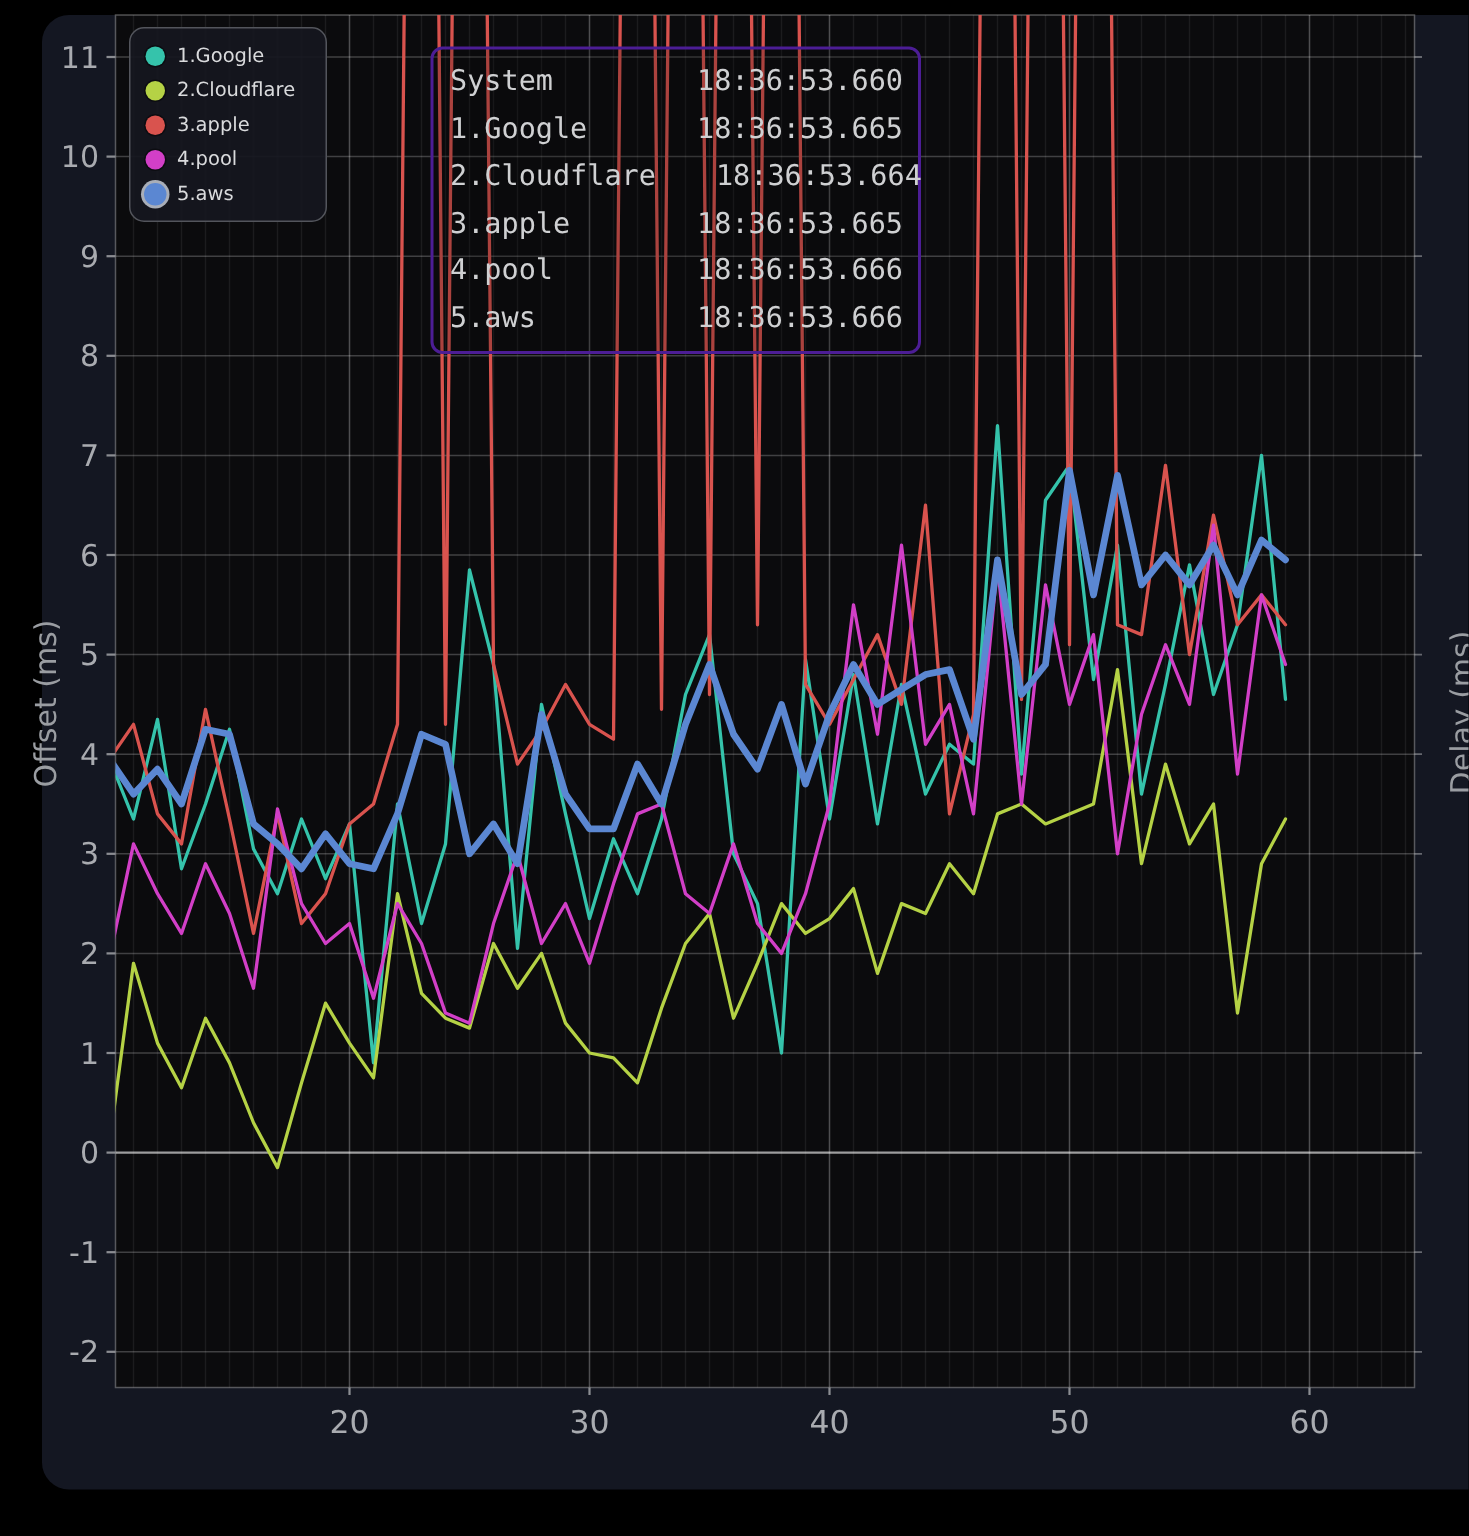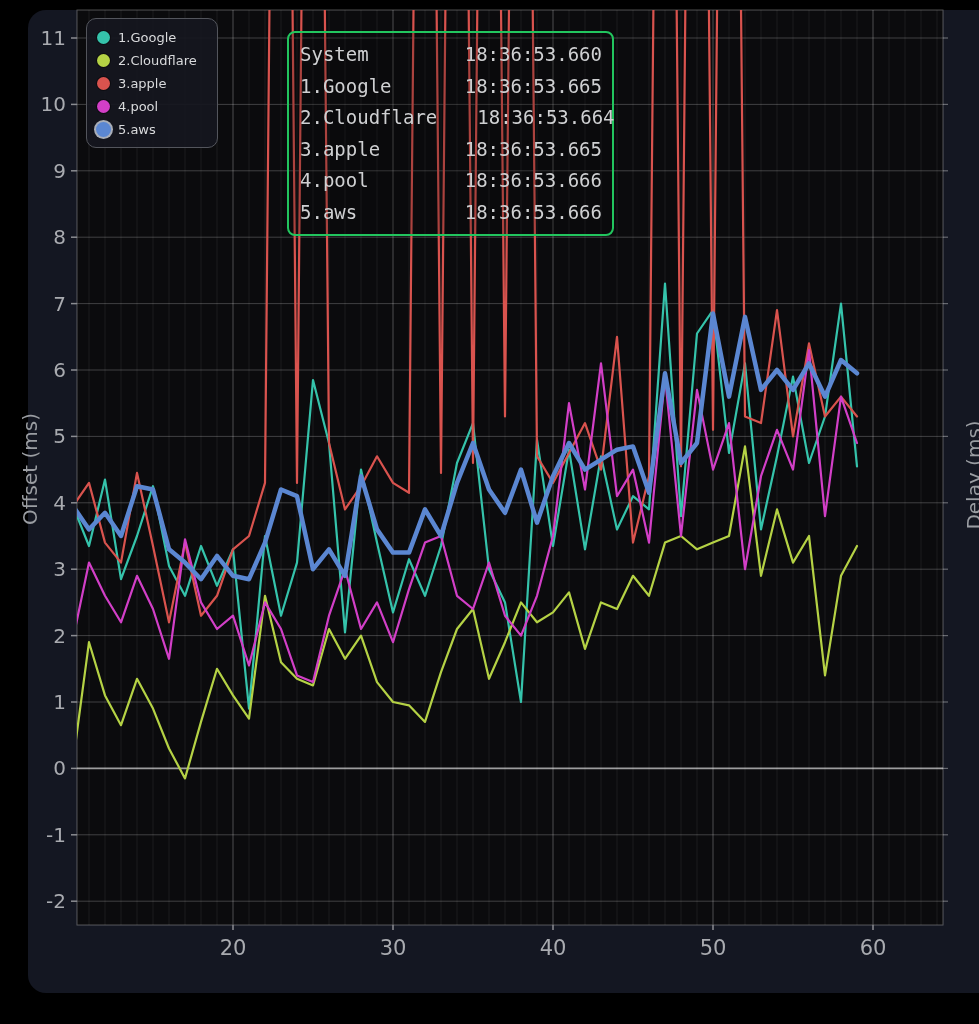--- a/index.html
+++ b/index.html
@@ -9,21 +9,21 @@
   
   #legend{left:86px;top:18px;width:132px;height:130px;background:rgba(21,23,31,0.93);
           border:1px solid #53555c;border-radius:10px;box-sizing:border-box;
           padding:7px 0 0 10px;z-index:3;}
   .legend-item{display:flex;align-items:center;height:23px;}
   .legend-dot{width:13px;height:13px;border-radius:50%;margin-right:8px;flex:0 0 auto;
               box-shadow:0 0 0 1px rgba(0,0,0,0.4);}
   .legend-dot.ring{width:15px;height:15px;box-shadow:0 0 0 2px #a9aeb8;margin-left:-1px;margin-right:7px;}
   .legend-label{font-size:13px;color:#d9dadc;white-space:nowrap;}
   
-  #tooltip{left:287px;top:31px;width:327px;height:205px;border:2px solid #22c55e;
+  #tooltip{left:287px;top:31px;width:327px;height:205px;border:2px solid #4c1d95;
            border-radius:8px;background:rgba(8,8,10,0.22);box-sizing:border-box;
            padding:6px 10px 6px 11px;z-index:2;display:flex;flex-direction:column;justify-content:space-around;}
   .tip-row{display:flex;justify-content:space-between;align-items:center;
            font-family:"DejaVu Sans Mono",monospace;font-size:19px;color:#cfd0d2;line-height:1;}
   .tip-name{white-space:nowrap;}
   .tip-time{white-space:nowrap;margin-left:40px;}
   
   #y-label{left:-43px;top:457px;width:146px;text-align:center;transform:rotate(-90deg);
            transform-origin:center;color:#9a9da2;font-size:20px;z-index:1;}
   #right-partial-label{left:954px;top:400px;width:140px;text-align:center;transform:rotate(-90deg);

